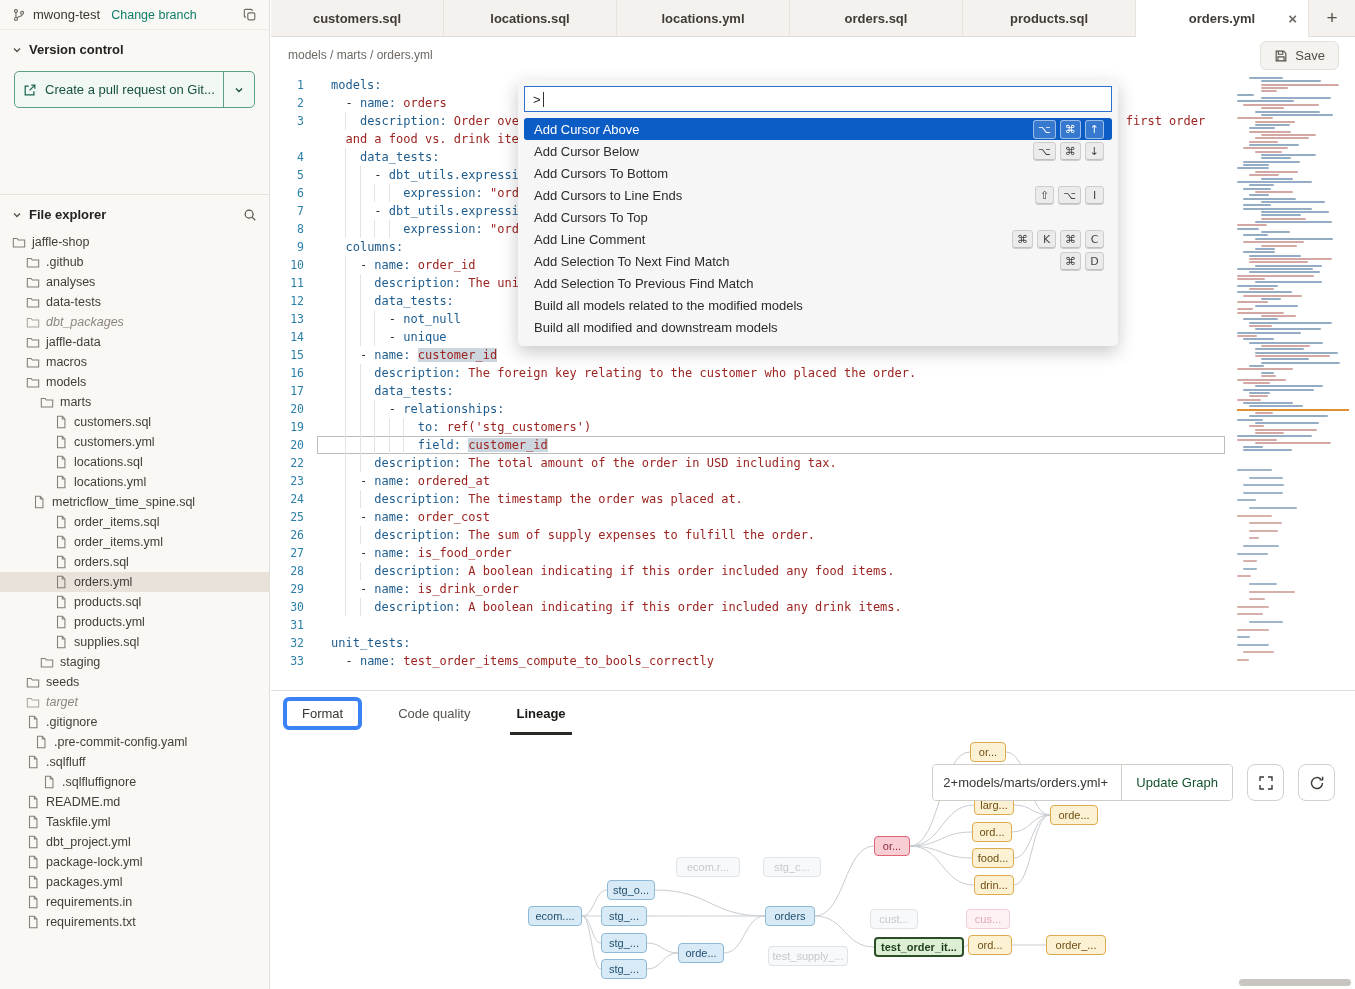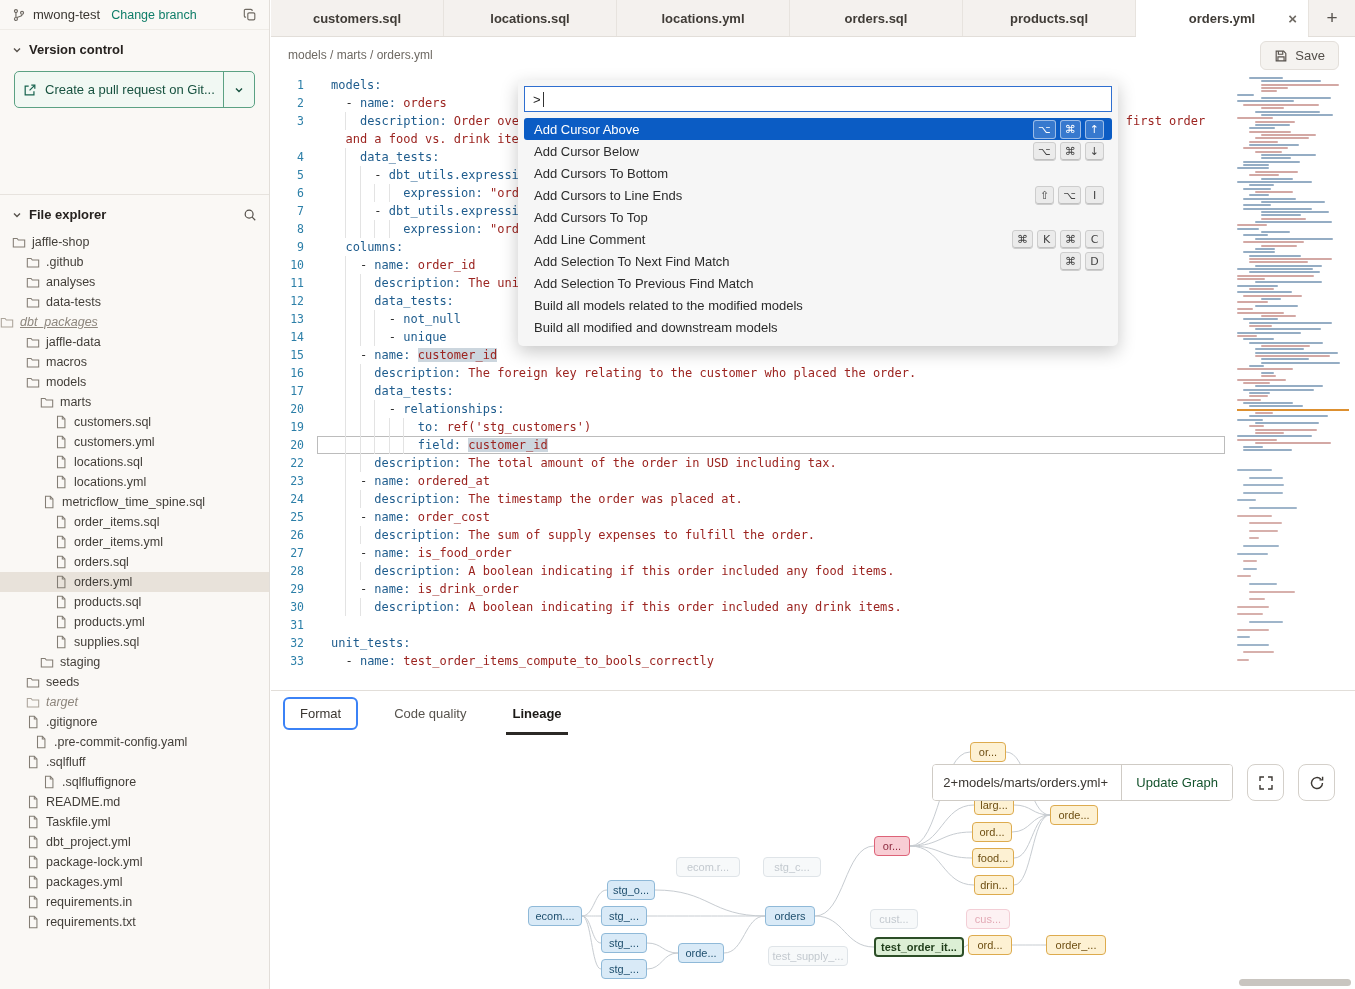--- a/index.html
+++ b/index.html
@@ -62,21 +62,21 @@
   .caret{width:1px;height:15px;background:#333;margin-left:2px}
   .pitem{height:22px;display:flex;align-items:center;padding:0 8px 0 10px;font-size:13px;color:#2b2b2b;border-radius:3px;cursor:pointer}
   .pitem.selected{background:#0b5cc4;color:#fff}
   .pkeys{margin-left:auto;display:flex;gap:4px;align-items:center}
   .kbd{min-width:19px;height:19px;padding:0 4px;display:flex;align-items:center;justify-content:center;font-size:11px;border-radius:3px;background:#ebebeb;border:1px solid #cdcdcd;box-shadow:inset 0 -1px 0 #c0c0c0;color:#444;font-family:"DejaVu Sans",sans-serif}
   .pitem.selected .kbd{background:rgba(255,255,255,.18);border-color:rgba(255,255,255,.5);box-shadow:none;color:#fff}
 
   
   #bottom{position:absolute;left:0;right:0;top:690px;bottom:0;background:#fff;border-top:1px solid #e2ded9}
   .bp-bar{height:44px;display:flex;align-items:center;padding:0 12px}
-  .format-btn{height:33px;padding:0 15px;background:#fff;border:2px solid #3b82f6;border-radius:6px;font-size:13px;color:#3a3631;cursor:pointer;font-family:inherit}
+  .format-btn{height:33px;padding:0 15px;background:#fff;border:4px solid #3b82f6;border-radius:6px;font-size:13px;color:#3a3631;cursor:pointer;font-family:inherit}
   .bp-tabs{display:flex;gap:34px;margin-left:30px;height:44px}
   .bptab{font-size:13px;color:#57534d;display:flex;align-items:center;cursor:pointer;position:relative;padding:0 6px}
   .bptab.active{color:#1b1916;font-weight:600}
   .bptab.active::after{content:'';position:absolute;left:0;right:0;bottom:0;height:3px;background:#2b2926}
   #lineage{position:absolute;left:0;right:0;top:44px;bottom:0;overflow:hidden;background:#fff}
   #edges{position:absolute;inset:0;width:100%;height:100%}
   #edges path{fill:none;stroke:#c7ccd1;stroke-width:1}
   .lnode{position:absolute;height:20px;border-radius:4px;border:1px solid;display:flex;align-items:center;justify-content:center;font-size:11px;padding:0 5px;background:#fff;overflow:hidden;white-space:nowrap;cursor:pointer}
   .lnode.blue{background:#d9eaf7;border-color:#8fb9d8;color:#1f4f6e}
   .lnode.yellow{background:#fdf1d3;border-color:#ddab4e;color:#6e4f13}
@@ -187,21 +187,21 @@
         <span class="tlabel">analyses</span>
       </div>
       <div class="trow" style="padding-left: 26px;">
         <span class="ticon icon">
           <svg width="14" height="14" viewBox="0 0 16 16">
             <path d="M1.5 4h4.3l1.4 1.8h7.3v8H1.5z" fill="none" stroke="currentColor" stroke-width="1.2"></path>
           </svg>
         </span>
         <span class="tlabel">data-tests</span>
       </div>
-      <div class="trow muted" style=" text-decoration: underline;">
+      <div class="trow muted" style="padding-left: 26px;">
         <span class="ticon icon">
           <svg width="14" height="14" viewBox="0 0 16 16">
             <path d="M1.5 4h4.3l1.4 1.8h7.3v8H1.5z" fill="none" stroke="currentColor" stroke-width="1.2"></path>
           </svg>
         </span>
         <span class="tlabel">dbt_packages</span>
       </div>
       <div class="trow" style="padding-left: 26px;">
         <span class="ticon icon">
           <svg width="14" height="14" viewBox="0 0 16 16">
@@ -263,21 +263,21 @@
       </div>
       <div class="trow" style="padding-left: 54px;">
         <span class="ticon icon">
           <svg width="14" height="14" viewBox="0 0 16 16">
             <path d="M4 1.5h5.5l3 3V14.5H4z" fill="none" stroke="currentColor" stroke-width="1.2"></path>
             <path d="M9.5 1.5v3h3" fill="none" stroke="currentColor" stroke-width="1.2"></path>
           </svg>
         </span>
         <span class="tlabel">locations.yml</span>
       </div>
-      <div class="trow" style="padding-left: 42px;">
+      <div class="trow" style="padding-left: 32px;">
         <span class="ticon icon">
           <svg width="14" height="14" viewBox="0 0 16 16">
             <path d="M4 1.5h5.5l3 3V14.5H4z" fill="none" stroke="currentColor" stroke-width="1.2"></path>
             <path d="M9.5 1.5v3h3" fill="none" stroke="currentColor" stroke-width="1.2"></path>
           </svg>
         </span>
         <span class="tlabel">metricflow_time_spine.sql</span>
       </div>
       <div class="trow" style="padding-left: 54px;">
         <span class="ticon icon">

